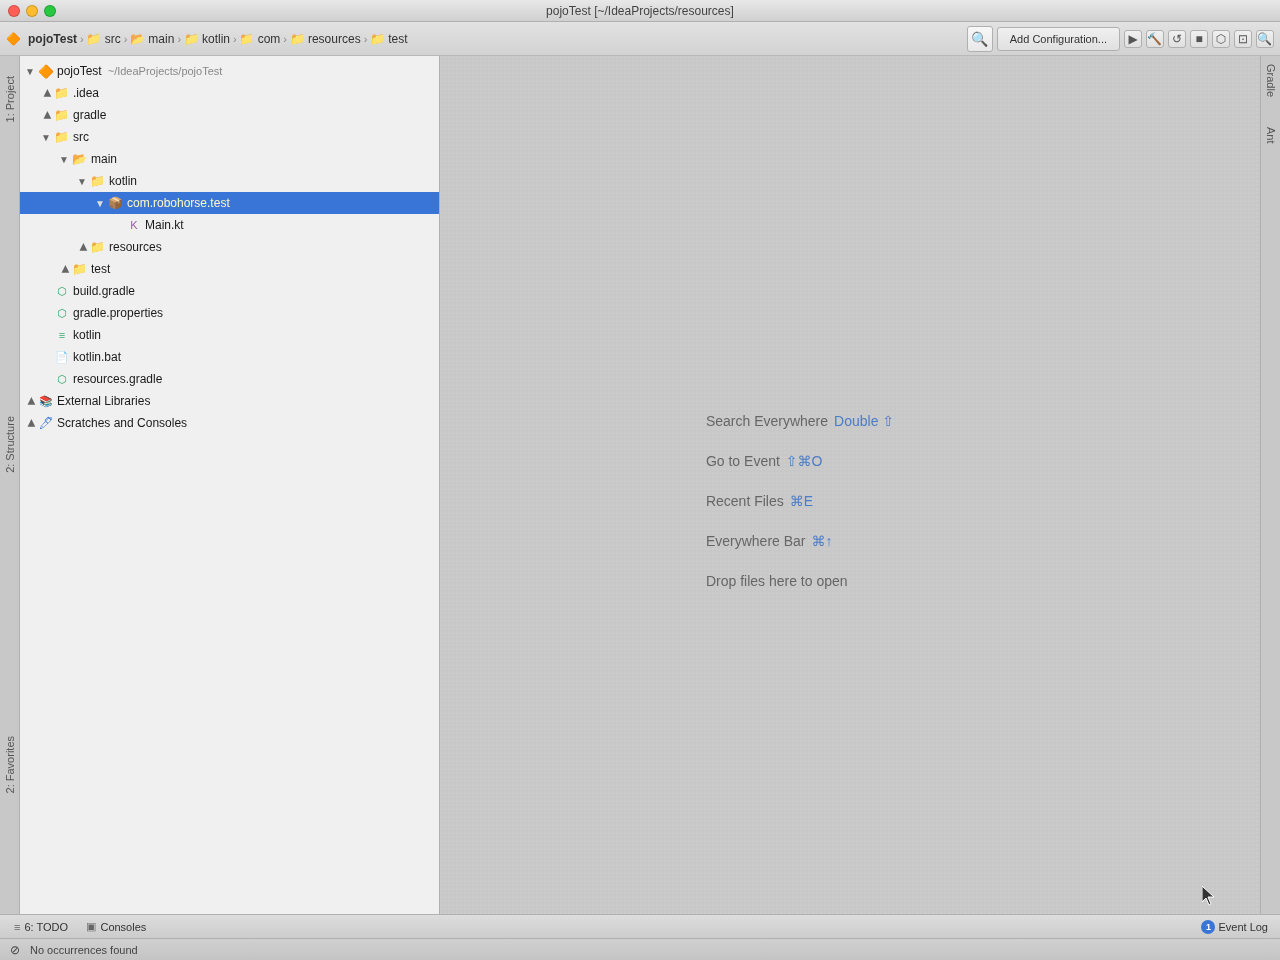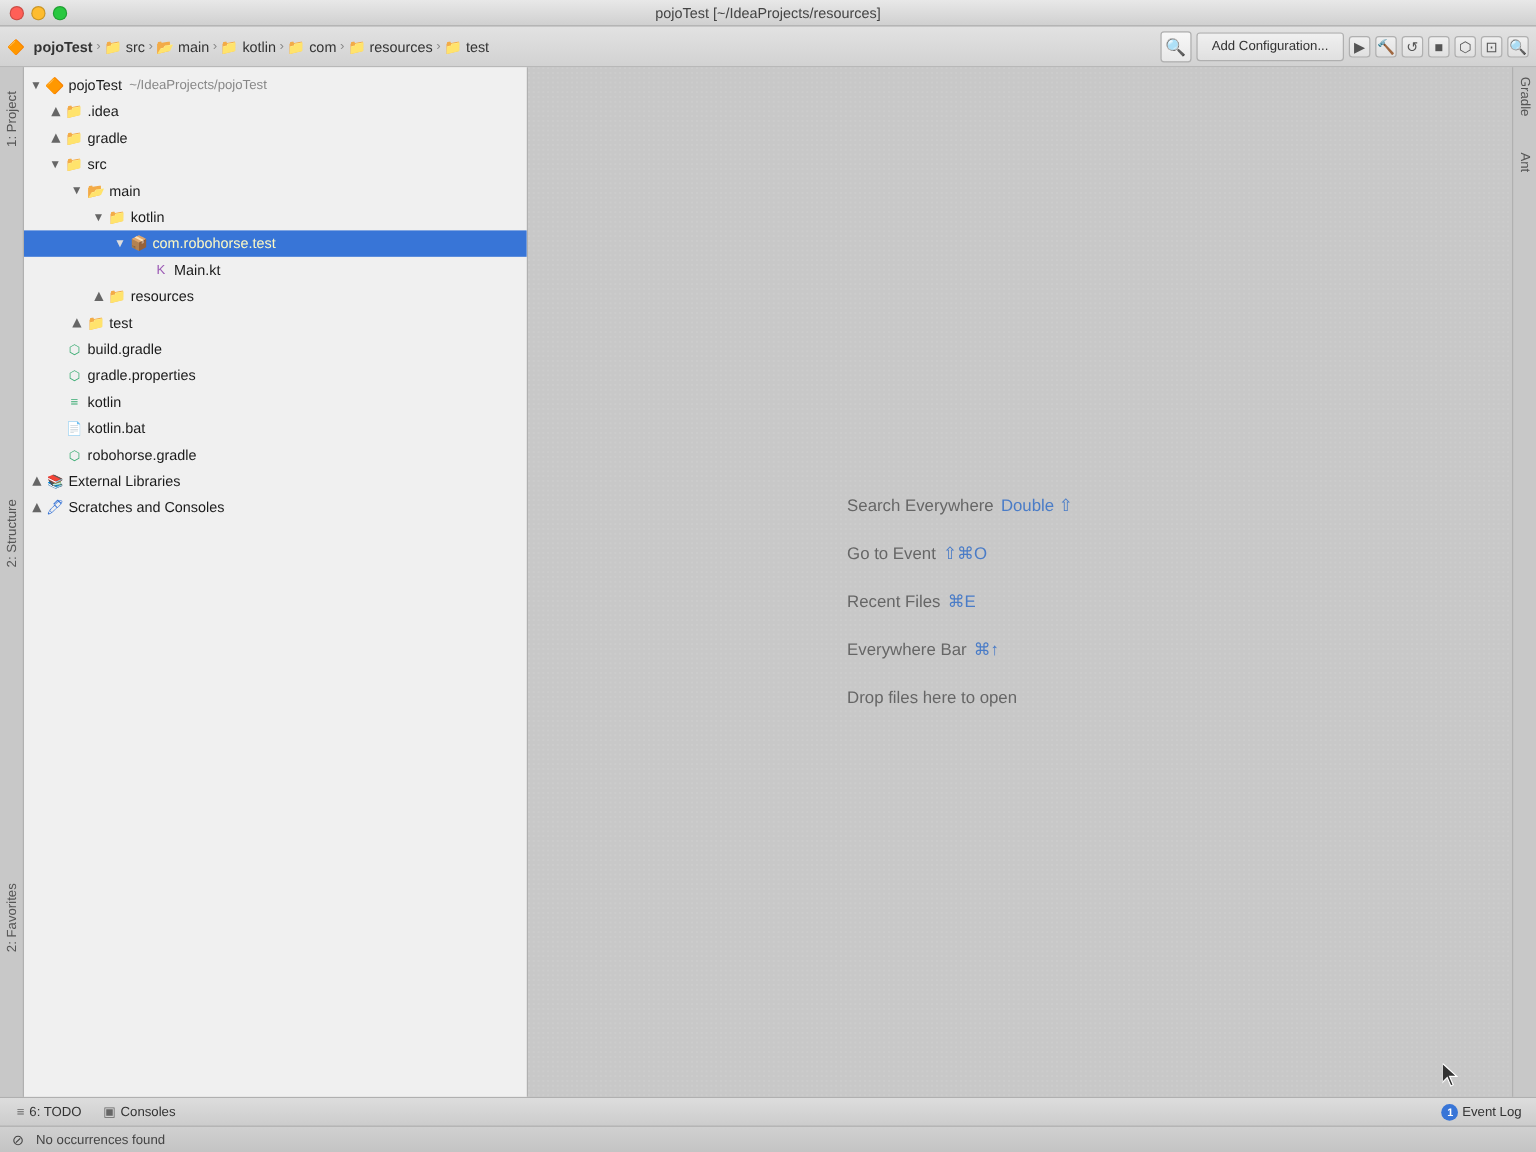--- a/index.html
+++ b/index.html
@@ -511,21 +511,21 @@
 
       <div class="tree-item" style="padding-left:18px">
         <span class="tree-arrow leaf">▶</span>
         <span class="tree-icon" style="color:#888;font-size:11px">📄</span>
         <span class="tree-label">kotlin.bat</span>
       </div>
 
       <div class="tree-item" style="padding-left:18px">
         <span class="tree-arrow leaf">▶</span>
         <span class="tree-icon" style="color:#3aab72;font-size:11px">⬡</span>
-        <span class="tree-label">robohorse.gradle</span>
+        <span class="tree-label">resources.gradle</span>
       </div>
 
       <div class="tree-item" style="padding-left:2px">
         <span class="tree-arrow collapsed">▶</span>
         <span class="tree-icon" style="color:#5b9bd5;font-size:11px">📚</span>
         <span class="tree-label">External Libraries</span>
       </div>
 
       <div class="tree-item" style="padding-left:2px">
         <span class="tree-arrow collapsed">▶</span>

